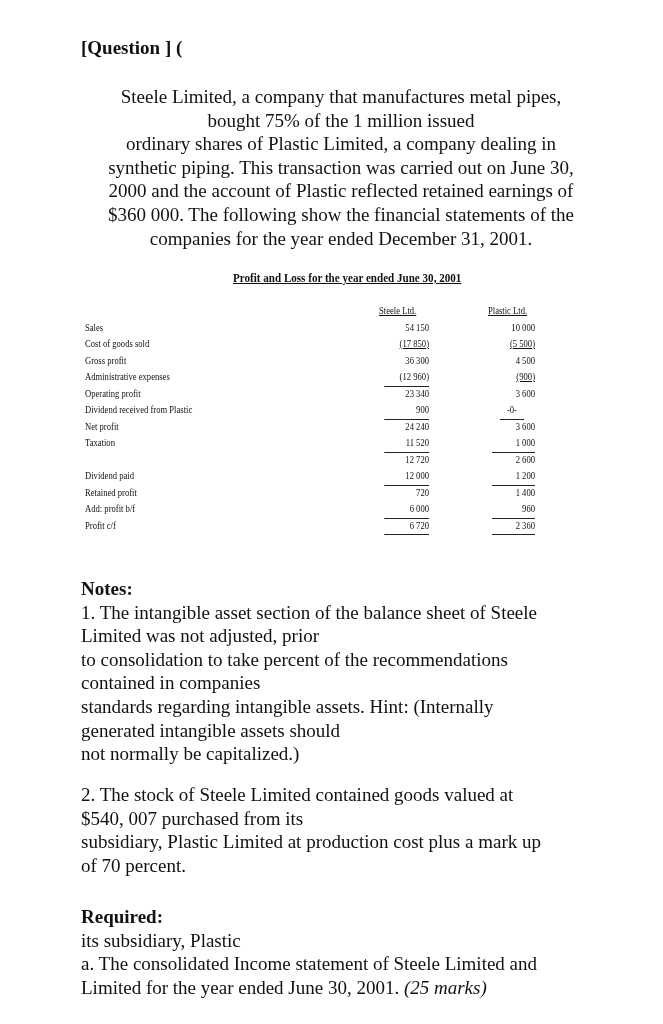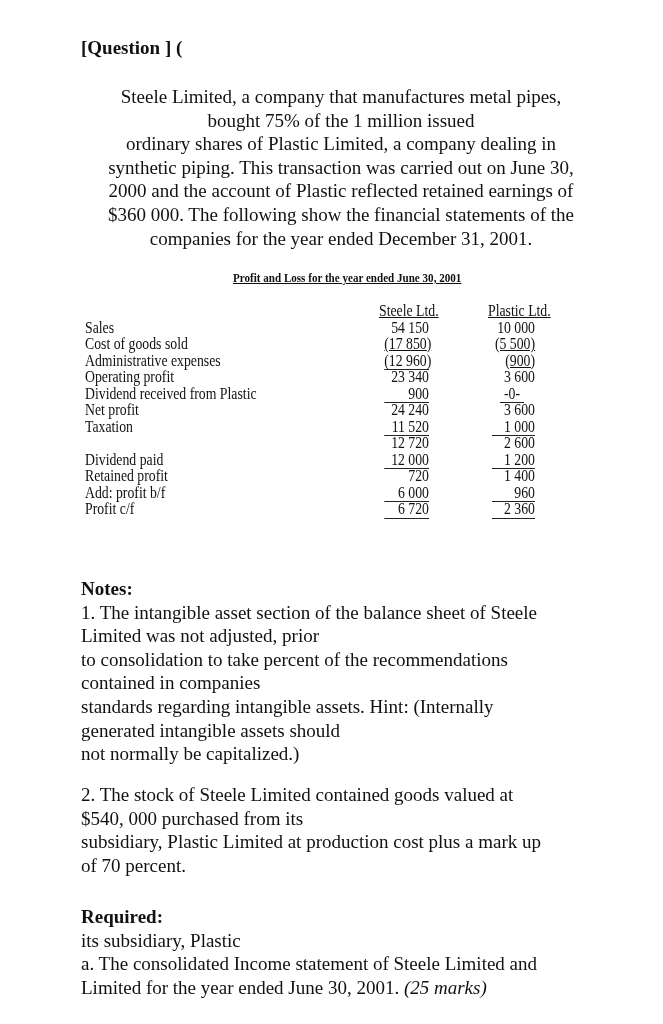--- a/index.html
+++ b/index.html
@@ -3,21 +3,21 @@
 <meta charset="utf-8">
 <style>
   html, body { margin:0; padding:0; background:#ffffff; }
   body { width:663px; height:1024px; position:relative; overflow:hidden; color:#111; font-family:"Liberation Serif", serif; }
   .page { position:absolute; left:0; top:11px; width:654px; height:1024px; }
   .qtitle { position:absolute; left:81px; top:26px; font-size:19px; font-weight:bold; }
   .para { position:absolute; left:81px; width:520px; font-size:19px; line-height:23.6px; }
   .line { display:block; white-space:nowrap; }
   .intro { top:74px;text-align:center; }
   .tbl-title { position:absolute; left:233px; top:259px; font-size:13.2px; font-weight:bold; text-decoration:underline; font-family:"Liberation Serif", serif; transform:scaleX(0.84); transform-origin:left top; white-space:nowrap; }
-  .tbl { position:absolute; left:85px; top:292px; width:480px; font-size:16px; }
+  .tbl { position:absolute; left:85px; top:292px; width:480px; font-size:10px; }
   .row { position:relative; height:16.5px; line-height:16.5px; white-space:nowrap; }
   .row .lbl { position:absolute; left:0; transform:scaleX(0.86); transform-origin:left center; }
   .row .c1 { position:absolute; left:292px; width:52px; text-align:right; transform:scaleX(0.86); transform-origin:right center; }
   .row .c2 { position:absolute; left:400px; width:50px; text-align:right; transform:scaleX(0.86); transform-origin:right center; }
   .row .h1 { position:absolute; left:294px; text-decoration:underline; transform:scaleX(0.86); transform-origin:left center; }
   .row .h2 { position:absolute; left:403px; text-decoration:underline; transform:scaleX(0.86); transform-origin:left center; }
   .ul { border-bottom:1px solid #222; }
   .notes { top:566px; }
   .note2 { top:772px; }
   .req { top:894px; }
@@ -50,20 +50,25 @@
     </div>
     <div class="row">
       <span class="lbl">Sales</span>
       <span class="c1">54 150</span>
       <span class="c2">10 000</span>
     </div>
     <div class="row">
       <span class="lbl">Cost of goods sold</span>
       <span class="c1" style="text-decoration:underline">(17 850)</span>
       <span class="c2" style="text-decoration:underline">(5 500)</span>
+    </div>
+    <div class="row">
+      <span class="lbl">Gross profit</span>
+      <span class="c1">36 300</span>
+      <span class="c2">4 500</span>
     </div>
     <div class="row">
       <span class="lbl">Administrative expenses</span>
       <span class="c1 ul">(12 960)</span>
       <span class="c2" style="text-decoration:underline">(900)</span>
     </div>
     <div class="row">
       <span class="lbl">Operating profit</span>
       <span class="c1">23 340</span>
       <span class="c2">3 600</span>
@@ -116,21 +121,21 @@
     <span class="line">Limited was not adjusted, prior</span>
     <span class="line">to consolidation to take percent of the recommendations</span>
     <span class="line">contained in companies</span>
     <span class="line">standards regarding intangible assets. Hint: (Internally</span>
     <span class="line">generated intangible assets should</span>
     <span class="line">not normally be capitalized.)</span>
   </div>
 
   <div class="para note2">
     <span class="line">2. The stock of Steele Limited contained goods valued at</span>
-    <span class="line">$540, 000 purchased from its</span>
+    <span class="line">$540, 007 purchased from its</span>
     <span class="line">subsidiary, Plastic Limited at production cost plus a mark up</span>
     <span class="line">of 70 percent.</span>
   </div>
 
   <div class="para req">
     <span class="line bold">Required:</span>
     <span class="line">its subsidiary, Plastic</span>
     <span class="line">a. The consolidated Income statement of Steele Limited and</span>
     <span class="line"><span>Limited for the year ended June 30, 2001.</span> <span class="bi">(25 marks)</span></span>
   </div>

